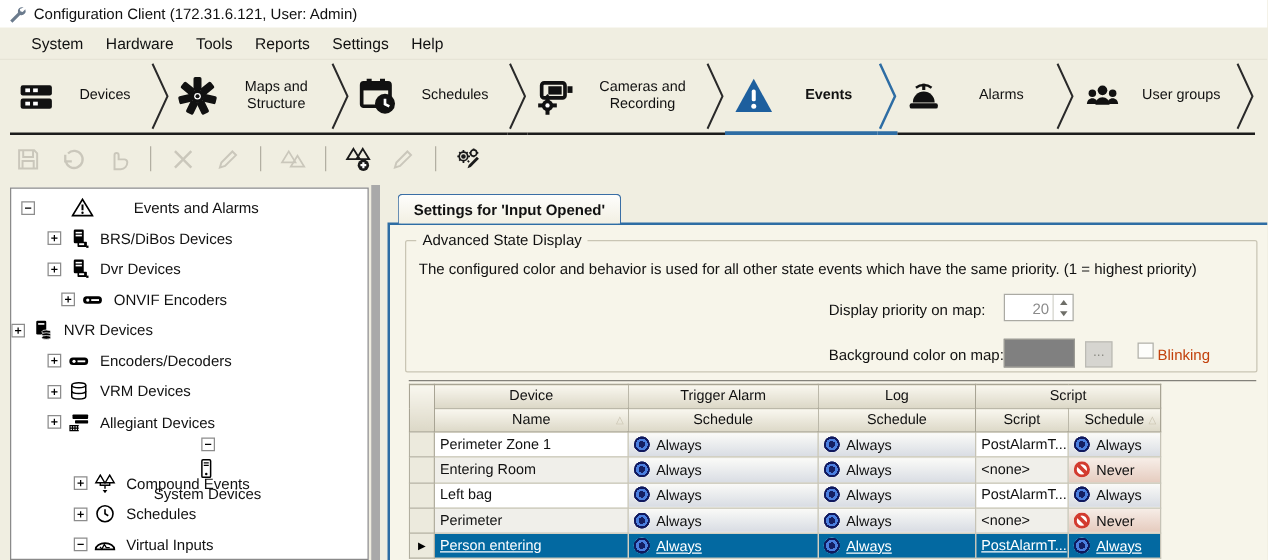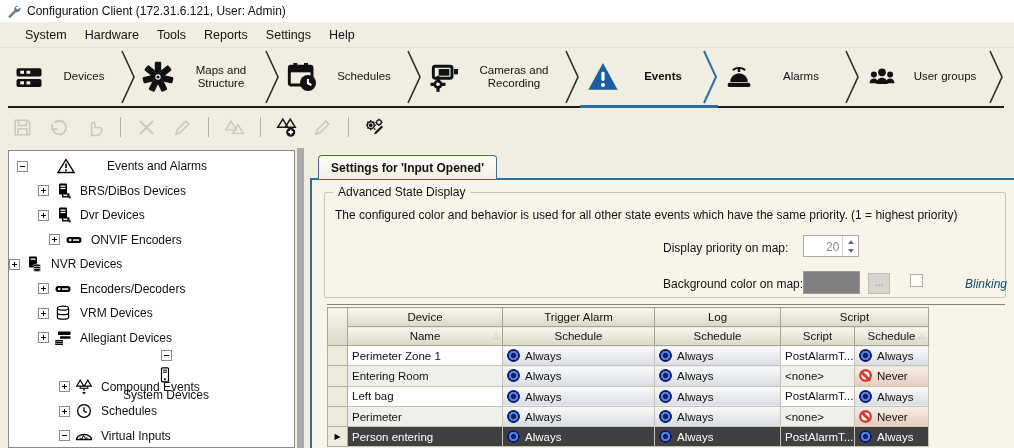--- a/index.html
+++ b/index.html
@@ -61,34 +61,34 @@
   .spinner { position:absolute; left:478px; top:42px; width:56px; height:22px; background:#fff; border:1px solid #abaaa3; display:flex; }
   .spin-val { flex:1; color:#8a8a8a; font-size:12px; padding:4px 0 0 22px; }
   .spin-btns { width:16px; border-left:1px solid #d4d3cc; display:flex; flex-direction:column; }
   .spin-up,.spin-dn { flex:1; display:flex; align-items:center; justify-content:center; }
   .spin-up::after { content:""; border:3px solid transparent; border-bottom:4px solid #6e6e68; margin-bottom:2px; }
   .spin-dn::after { content:""; border:3px solid transparent; border-top:4px solid #6e6e68; margin-top:2px; }
   .bg-label { position:absolute; left:338px; top:84px; font-size:12px; }
   .swatch { position:absolute; left:478px; top:78px; width:57px; height:23px; border:1px solid #9b9a93; }
   .dots-btn { position:absolute; left:543px; top:80px; width:22px; height:21px; background:#d6d5d0; border:1px solid #bcbbb4; color:#8d8d85; font-size:11px; text-align:center; line-height:17px; }
   .blink-box { position:absolute; left:585px; top:81px; width:13px; height:13px; background:#fdfdfb; border:1px solid #b0afa6; }
-  .blink-label { position:absolute; left:640px; top:84px; font-size:12px; color:#0c4a6e;font-style:italic; }
+  .blink-label { position:absolute; left:601px; top:84px; font-size:12px; color:#c2410c; }
 
   
   .tbl-region { position:absolute; left:15px; top:124px; right:9px; bottom:0; border-top:1px solid #83817a; overflow:hidden; padding-top:2px; }
   table { border-collapse:collapse; table-layout:fixed; width:602px; font-size:11.5px; }
   th { height:19px; background:linear-gradient(#f9f7ef,#dcd8c7); border:1px solid #a8a494; font-weight:normal; padding:0 3px; position:relative; }
   th .sort { position:absolute; right:3px; top:4px; font-size:8px; color:#c9c3b0; }
   td { height:20.3px; border:1px solid #c6c3b6; padding:0 4px; overflow:hidden; white-space:nowrap; }
   td.selc { background:#eceadd; border-color:#b2afa0; padding:0; text-align:center; font-size:8px; color:#000; }
   td.nwhite { background:#fff; }
   td.ngray { background:#f0efea; }
   td.sched { background:linear-gradient(#fbfbf8,#d8dce3); }
   td.never { background:linear-gradient(#f7eee8,#e5cbbe); }
-  tr.sel td:not(.selc) { background:#404040; color:#fff; }
+  tr.sel td:not(.selc) { background:#0369a1; color:#fff;text-decoration:underline; }
   .cellico { display:inline-block; width:13px; height:13px; border-radius:50%; vertical-align:-2px; margin-right:5px; }
   .ico-always { background:radial-gradient(circle at 50% 50%, #141f63 0 2.6px, #4b7fe0 2.6px 4.7px, #10195e 4.7px 6.5px, rgba(255,255,255,.55) 6.5px); }
   .ico-never { position:relative; background:#fff; box-shadow:inset 0 0 0 2.4px #d23b2f; }
   .ico-never::after { content:""; position:absolute; left:0.5px; top:5.2px; width:12px; height:2.6px; background:#d23b2f; transform:rotate(45deg); }
 </style>
 </head>
 <body>
 
 <div class="titlebar">
   <svg viewBox="0 0 16 16">

